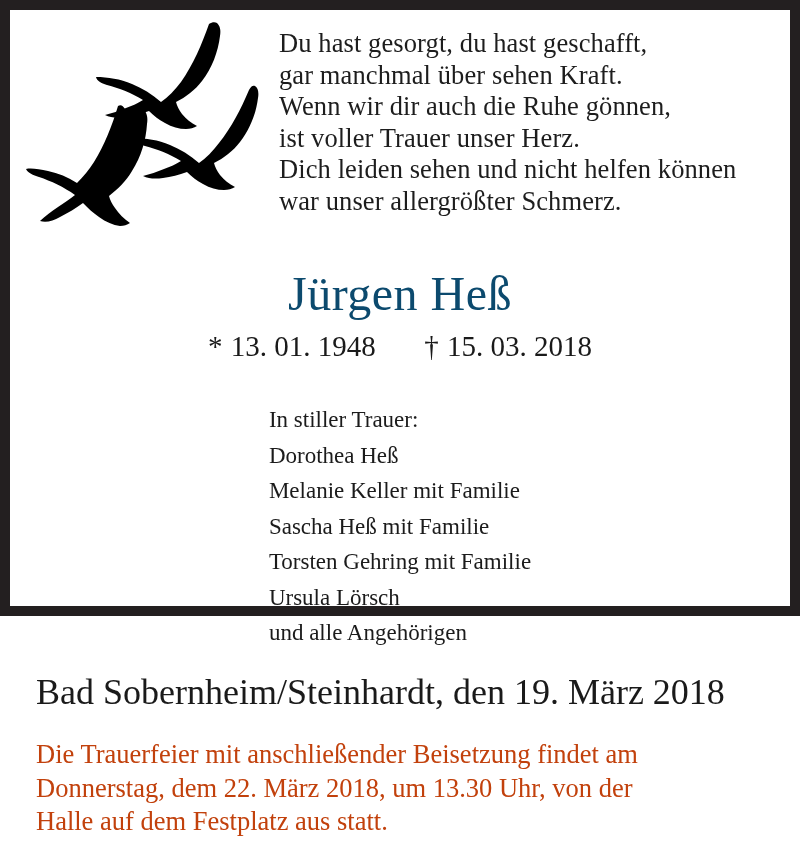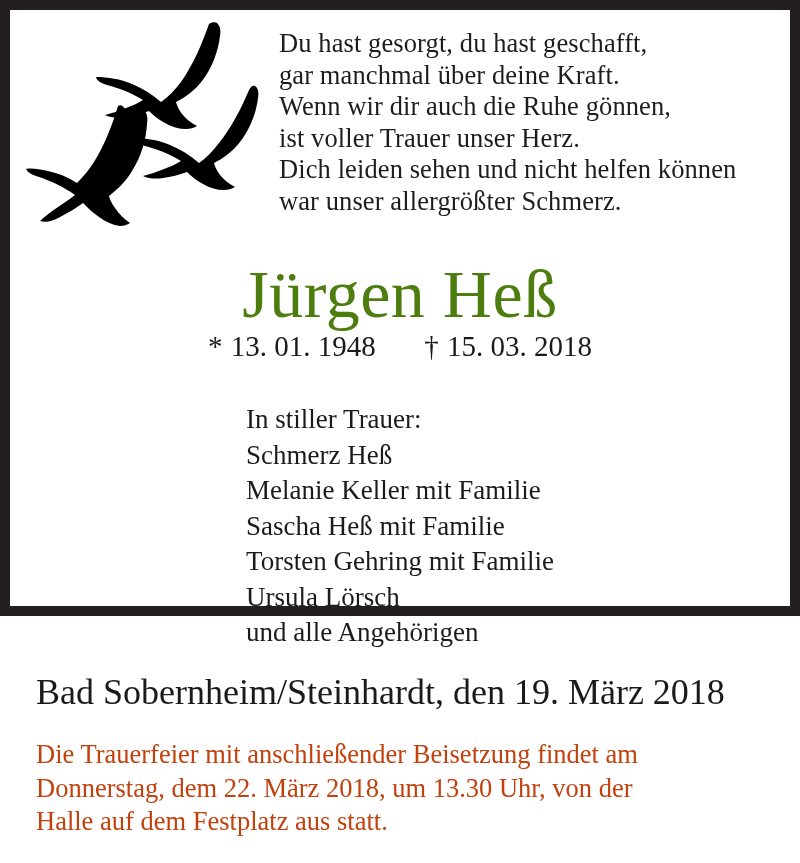--- a/index.html
+++ b/index.html
@@ -58,24 +58,24 @@
 
   
   .name-block {
     position: absolute;
     left: 0;
     right: 0;
     top: 248px;
     text-align: center;
   }
   .deceased-name {
-    font-size: 68px;
+    font-size: 48px;
     line-height: 72px;
     letter-spacing: 0.5px;
-    color: #4d7c0f;
+    color: #0c4a6e;
     white-space: nowrap;
   }
   .dates {
     margin-top: -2px;
     font-size: 29px;
     line-height: 36px;
     color: #1a1a1a;
     white-space: nowrap;
   }
   .dates .gap { display: inline-block; width: 34px; }
@@ -87,21 +87,21 @@
     left: 0;
     right: 0;
     top: 392px;
     text-align: center;
   }
   .mourners-inner {
     display: inline-block;
     text-align: left;
   }
   .mourners .m-line {
-    font-size: 27px;
+    font-size: 23px;
     line-height: 35.5px;
     color: #1b1b1b;
     white-space: nowrap;
   }
 
   
   .placedate {
     position: absolute;
     left: 26px;
     top: 665px;
@@ -163,42 +163,42 @@
                    C86 186 84 182 83 178 C92 171 100 163 106 153
                    C115 139 120 122 121 106 C122 100 121 95 118 92
                    C115 90 112 90 110 92 C106 95 102 94 99 91
                    C97 88 95 86 92 88 Z"></path>
         </g>
       </svg>
     </div>
 
     <div class="verse">
       <div class="line">Du hast gesorgt, du hast geschafft,</div>
-      <div class="line">gar manchmal über deine Kraft.</div>
+      <div class="line">gar manchmal über sehen Kraft.</div>
       <div class="line">Wenn wir dir auch die Ruhe gönnen,</div>
       <div class="line">ist voller Trauer unser Herz.</div>
       <div class="line">Dich leiden sehen und nicht helfen können</div>
       <div class="line">war unser allergrößter Schmerz.</div>
     </div>
 
     <div class="name-block">
       <div class="deceased-name">Jürgen Heß</div>
       <div class="dates">
         <span class="sym">*</span>
         <span>13. 01. 1948</span>
         <span class="gap"></span>
         <span class="sym">†</span>
         <span>15. 03. 2018</span>
       </div>
     </div>
 
     <div class="mourners">
       <div class="mourners-inner">
         <div class="m-line">In stiller Trauer:</div>
-        <div class="m-line">Schmerz Heß</div>
+        <div class="m-line">Dorothea Heß</div>
         <div class="m-line">Melanie Keller mit Familie</div>
         <div class="m-line">Sascha Heß mit Familie</div>
         <div class="m-line">Torsten Gehring mit Familie</div>
         <div class="m-line">Ursula Lörsch</div>
         <div class="m-line">und alle Angehörigen</div>
       </div>
     </div>
 
     <div class="placedate">Bad Sobernheim/Steinhardt, den 19. März 2018</div>
 

